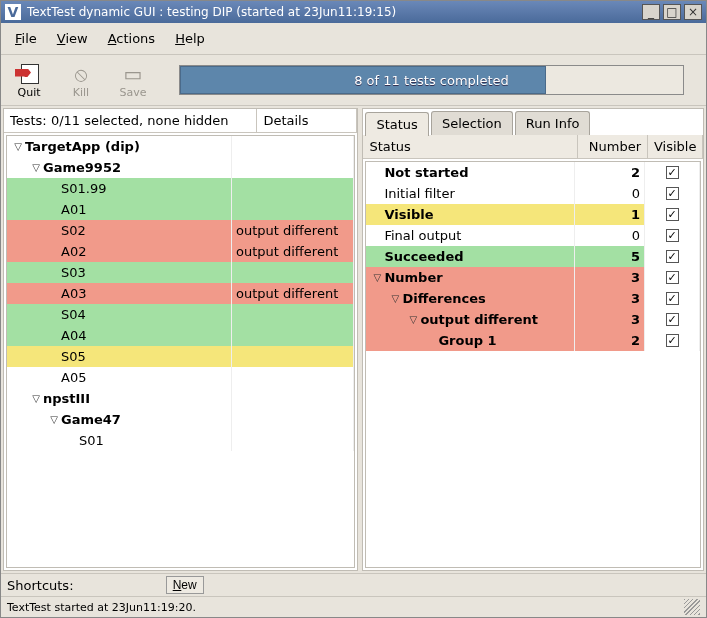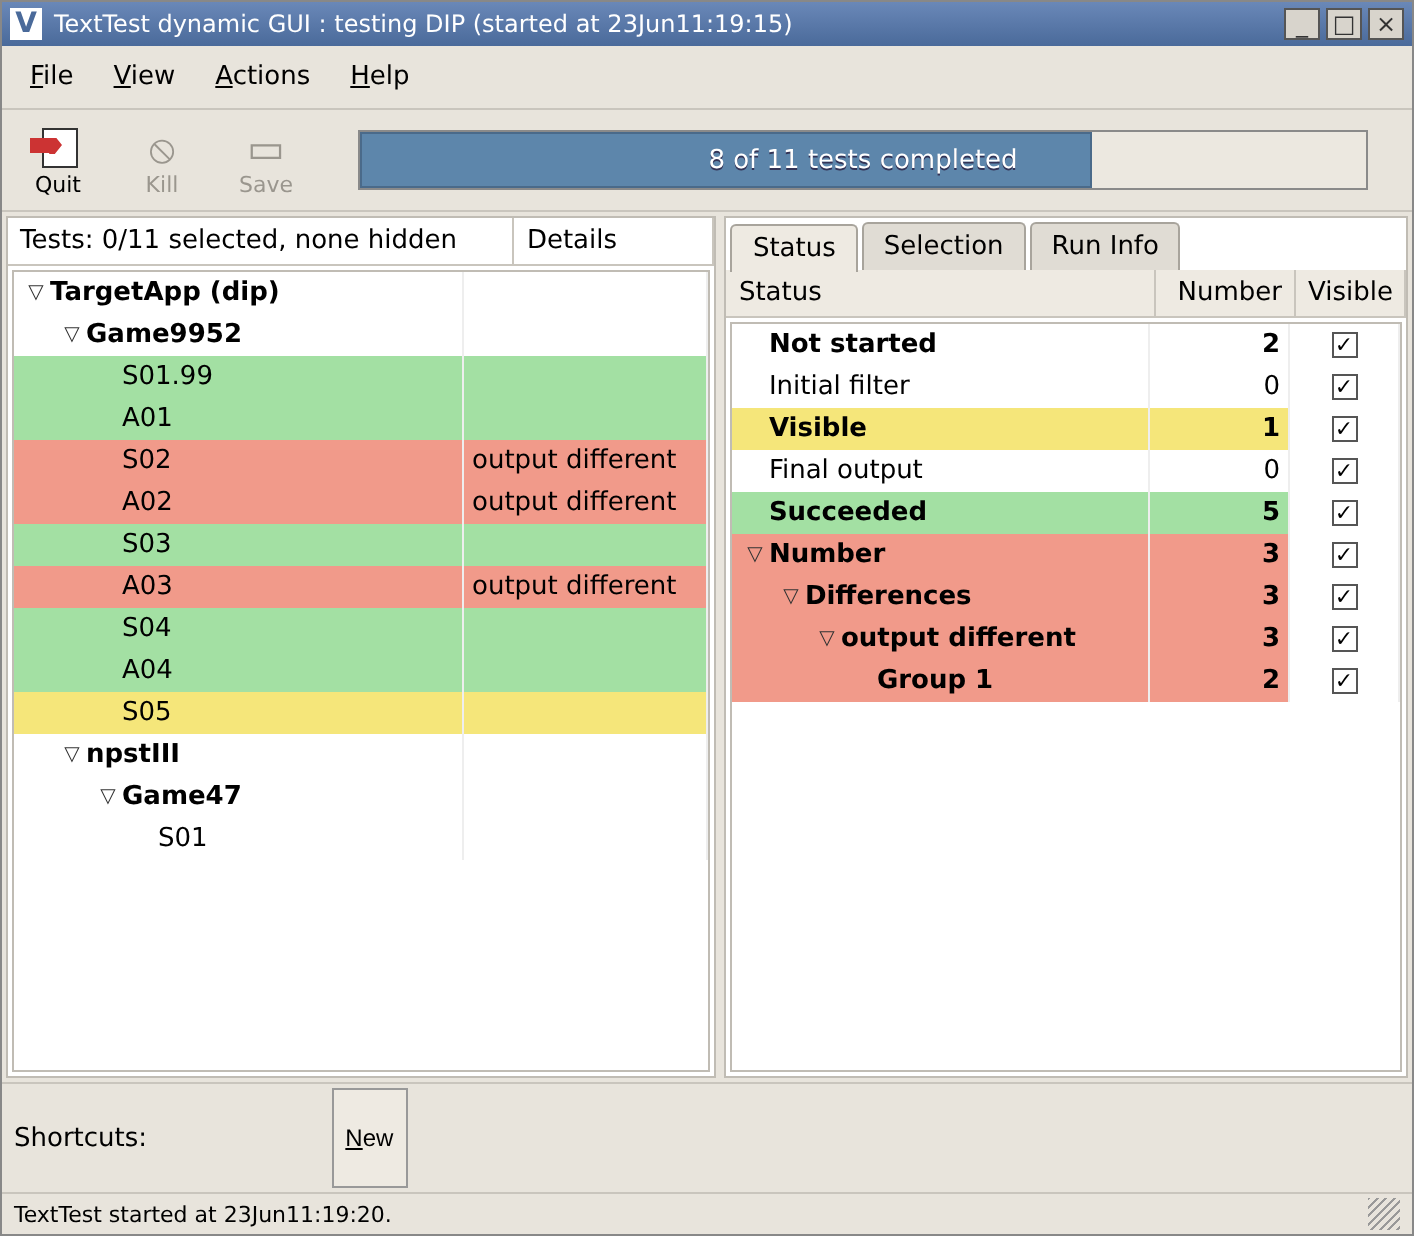--- a/index.html
+++ b/index.html
@@ -44,21 +44,21 @@
   .bold { font-weight: bold; }
   .left .c1 { width: 225px; }
   .left .c2 { flex: 1; }
   .right-head { display: flex; border-bottom: 1px solid #c9c5bd; background: #eeeae2; }
   .right-head .hc { padding: 4px 6px; border-right: 1px solid #c9c5bd; }
   .right .c1 { flex: 1; }
   .right .c2 { width: 70px; justify-content: flex-end; text-align: right; }
   .right .c3 { width: 55px; justify-content: center; }
   .chk { width: 13px; height: 13px; border: 1px solid #555; display: inline-flex; align-items: center; justify-content: center; font-size: 11px; background: #fff; }
   .footer1 { display: flex; align-items: center; padding: 2px 6px; border-top: 1px solid #c9c5bd; gap: 44px; }
-  .footer1 button { font-size: 12px; padding: 17px 6px; background: #eeeae2; border: 1px solid #999; }
+  .footer1 button { font-size: 12px; padding: 1px 6px; background: #eeeae2; border: 1px solid #999; }
   .footer2 { display: flex; padding: 2px 6px; border-top: 1px solid #c9c5bd; font-size: 11px; align-items: center; }
   .grip { width: 16px; height: 16px; margin-left: auto; background:
     repeating-linear-gradient(135deg,#999 0,#999 1px,transparent 1px,transparent 3px); }
 </style>
 </head>
 <body>
 
 <div class="window">
 
   <div class="titlebar">
@@ -193,20 +193,28 @@
             </div>
             <div class="trow">
               <div class="tcell c1 bg-yellow ">
                 <span class="pad" style="width: 36px;"></span>
                 <span class="exp"></span>
                 <span>S05</span>
               </div>
               <div class="tcell c2 bg-yellow"></div>
             </div>
             <div class="trow">
+              <div class="tcell c1  ">
+                <span class="pad" style="width: 36px;"></span>
+                <span class="exp"></span>
+                <span>A05</span>
+              </div>
+              <div class="tcell c2 "></div>
+            </div>
+            <div class="trow">
               <div class="tcell c1  bold">
                 <span class="pad" style="width: 18px;"></span>
                 <span class="exp">▽</span>
                 <span>npstIII</span>
               </div>
               <div class="tcell c2 "></div>
             </div>
             <div class="trow">
               <div class="tcell c1  bold">
                 <span class="pad" style="width: 36px;"></span>

